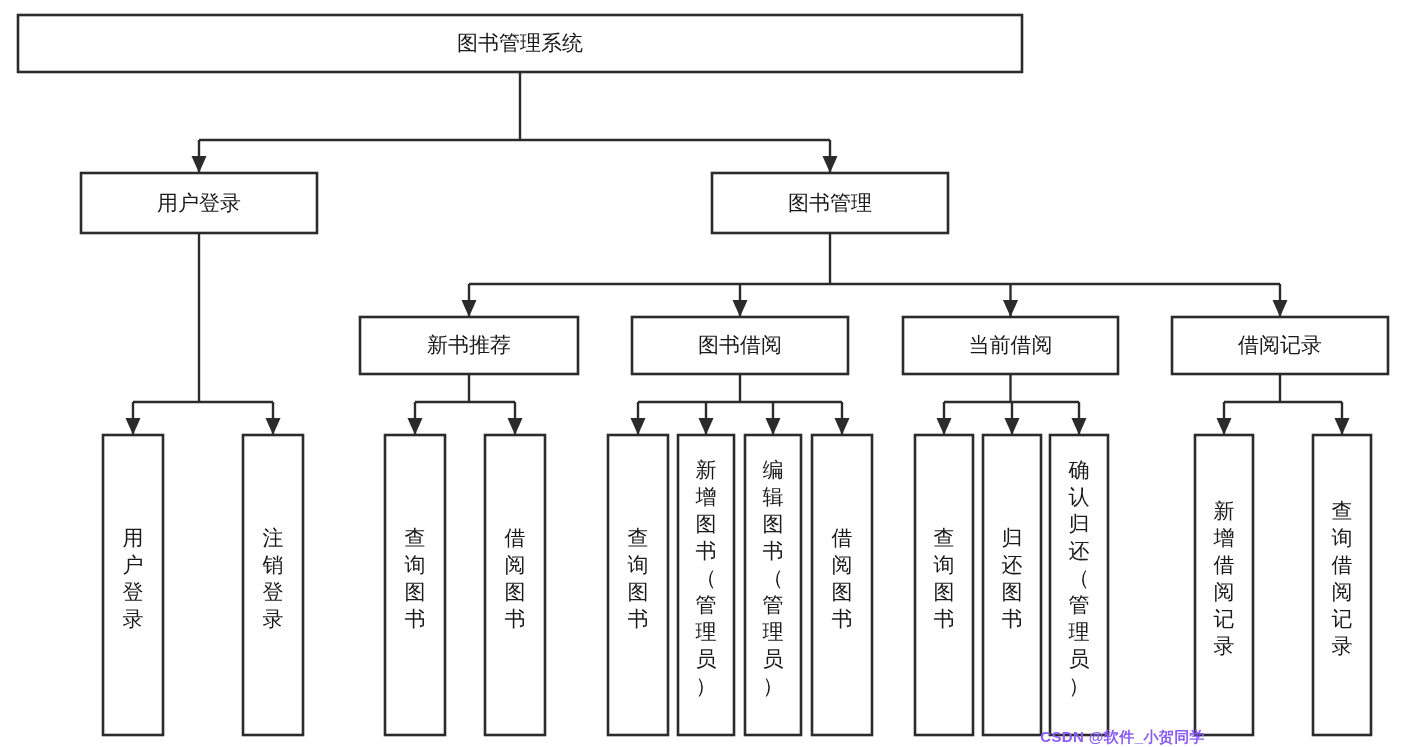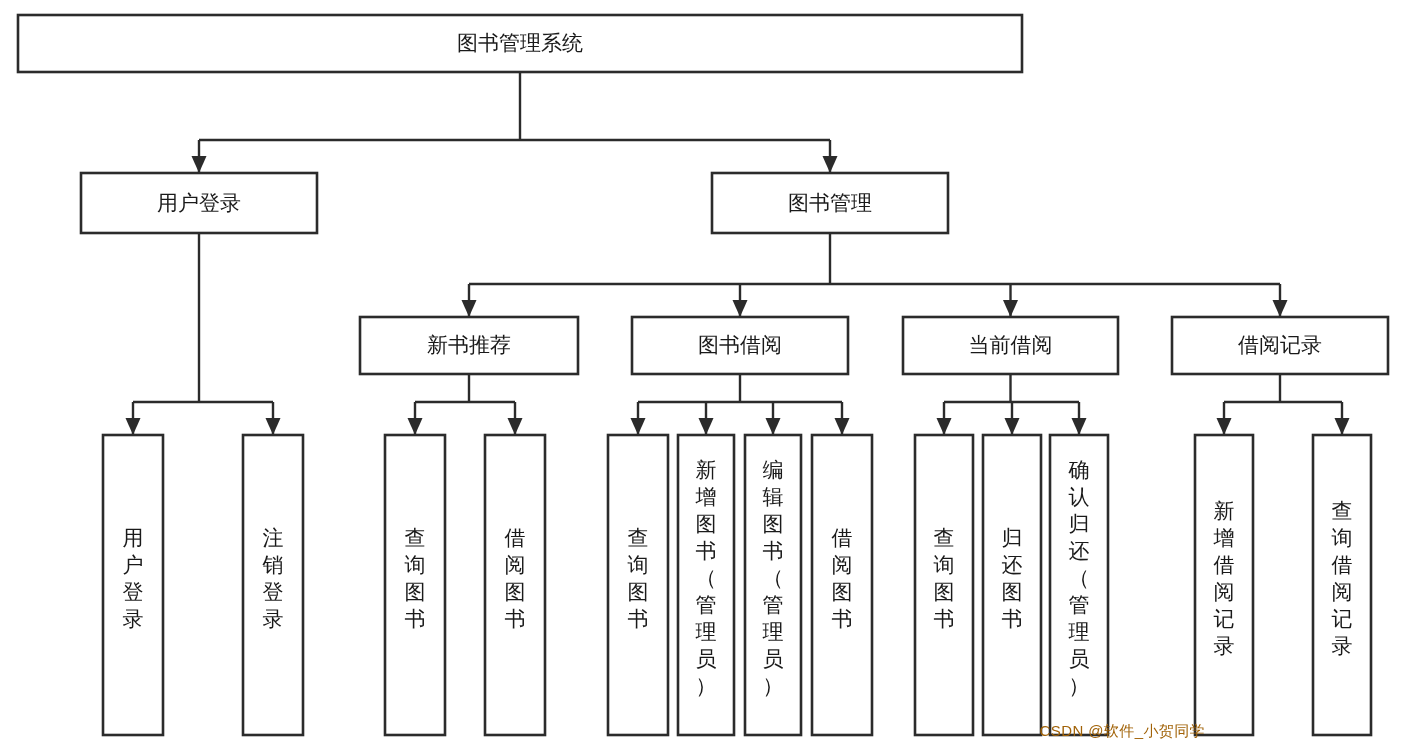--- a/index.html
+++ b/index.html
@@ -50,27 +50,28 @@
   }
   .node-label-vertical {
     fill: #1a1a1a;
     font-family: "Liberation Sans", "DejaVu Sans", sans-serif;
     font-size: 21px;
     text-anchor: middle;
   }
   .watermark {
     position: absolute;
     right: 8px;
-    bottom: 6px;
+    bottom: 0;
     font-family: "Liberation Sans", "DejaVu Sans", sans-serif;
     font-size: 15px;
-    color: #a16207;
+    color: #8b5cf6;
     letter-spacing: 0.4px;
     white-space: nowrap;
     user-select: none;
+    font-weight: bold;
   }
 </style>
 </head>
 <body>
 
 <div id="diagram-root">
   <svg id="diagram-svg" viewBox="0 0 1405 747" xmlns="http://www.w3.org/2000/svg">
     <g id="connectors-layer">
         <g>
           <line x1="520" y1="72" x2="520" y2="140" class="connector"></line>

